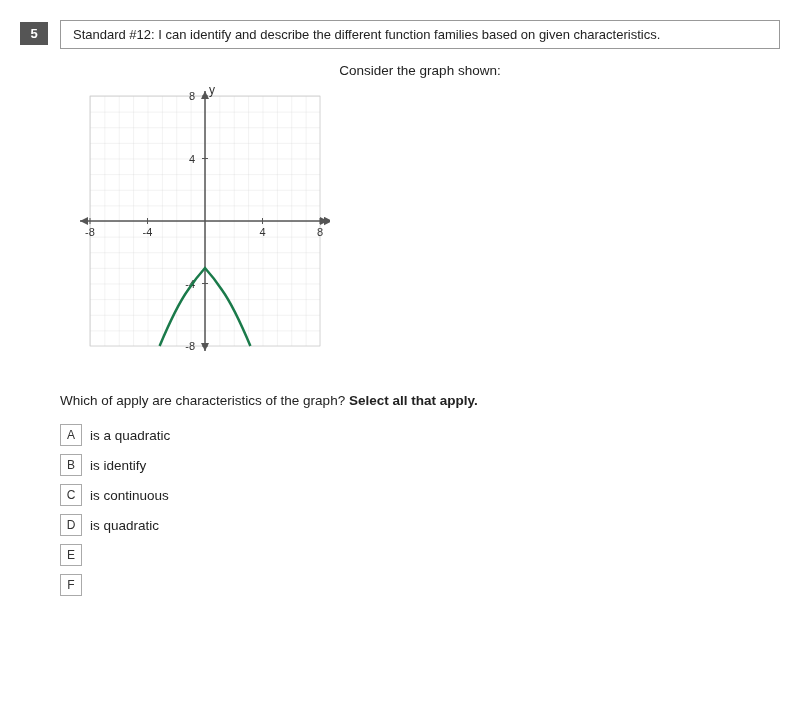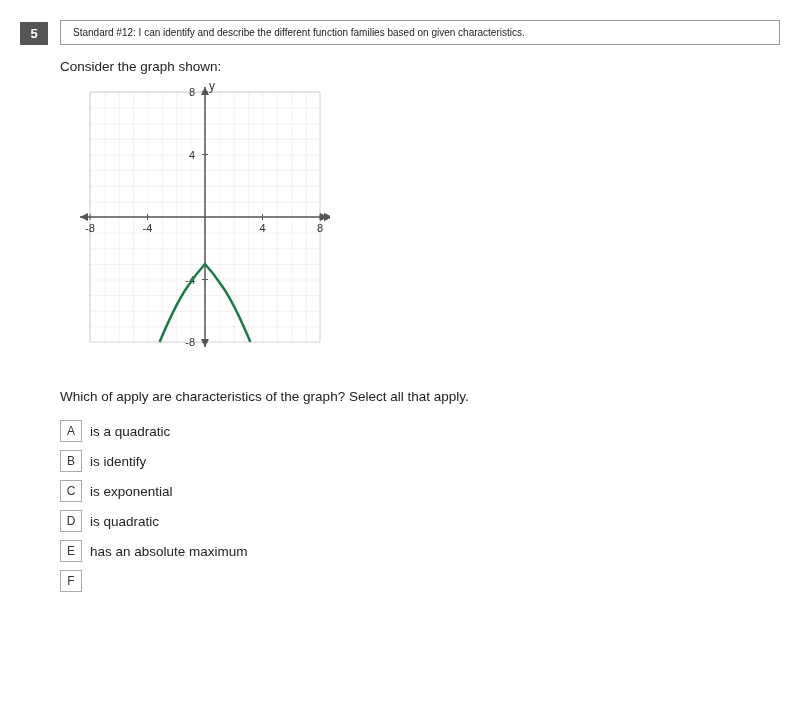--- a/index.html
+++ b/index.html
@@ -27,39 +27,40 @@
       text-align: center;
       flex-shrink: 0;
       margin-top: 2px;
     }
     .question-body {
       flex: 1;
     }
     .standard-box {
       border: 1px solid #999;
       padding: 6px 12px;
-      font-size: 10px;
+      font-size: 13px;
       color: #222;
       margin-bottom: 14px;
       display: inline-block;
       width: 100%;
     }
     .consider-text {
       font-size: 13.5px;
       margin-bottom: 8px;
+      text-align: center;
     }
     .graph-area {
       margin-bottom: 14px;
     }
     .question-text {
       font-size: 13.5px;
       margin-bottom: 16px;
     }
     .question-text strong {
-      font-weight: normal;
+      font-weight: bold;
       text-align: right;
     }
     .options-list {
       list-style: none;
       display: flex;
       flex-direction: column;
       gap: 8px;
     }
     .option-item {
       display: flex;
@@ -173,29 +174,28 @@
     <li class="option-item">
           <div class="option-box">A</div>
           <span>is a quadratic</span>
         </li>
         <li class="option-item">
           <div class="option-box">B</div>
           <span>is identify</span>
         </li>
         <li class="option-item">
           <div class="option-box">C</div>
-          <span>is exponential</span>
+          <span>is continuous</span>
         </li>
         <li class="option-item">
           <div class="option-box">D</div>
           <span>is quadratic</span>
         </li>
         <li class="option-item">
           <div class="option-box">E</div>
-          <span>has an absolute maximum</span>
         </li>
         <li class="option-item">
           <div class="option-box">F</div>
         </li>
       </ul>
 
   </div>
 </div>
 
 </body></html>

